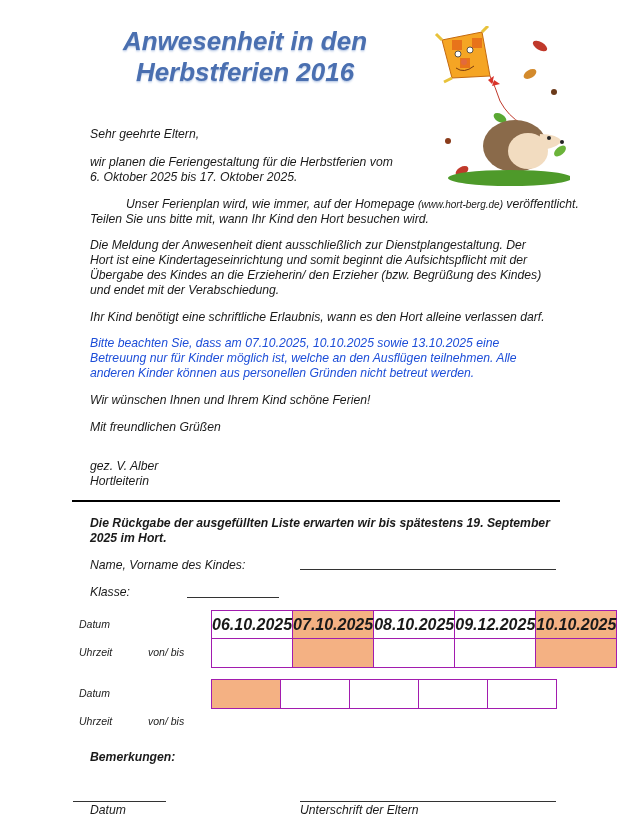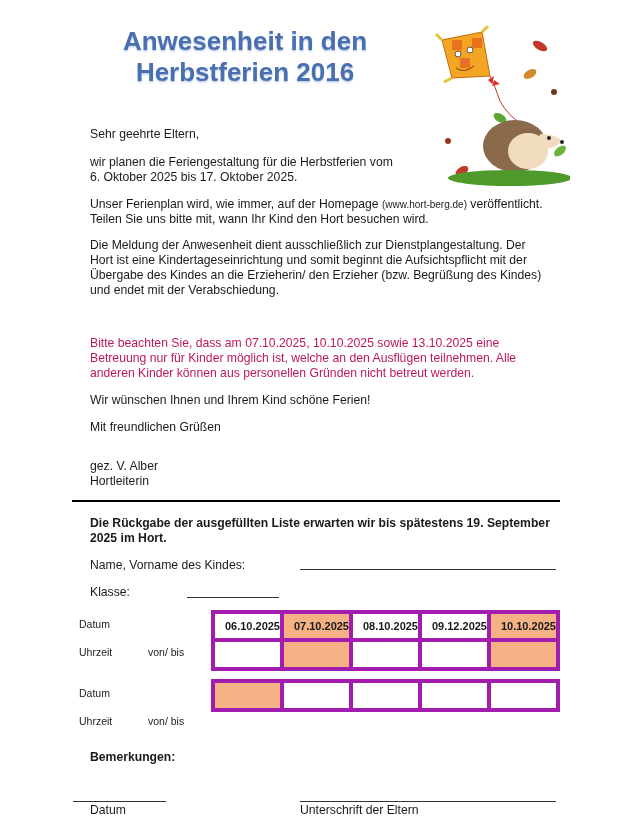--- a/index.html
+++ b/index.html
@@ -1,41 +1,41 @@
 <!DOCTYPE html>
 <html><head>
 <meta charset="utf-8">
 <style>
   * { box-sizing: border-box; margin: 0; padding: 0; }
   html, body { width: 629px; height: 840px; background: #ffffff; overflow: hidden; }
   body { font-family: "Liberation Sans", sans-serif; color: #1a1a1a; position: relative; }
-  .page { position: absolute; left: 0; top: 0; width: 629px; height: 840px; }
+  .page { position: absolute; left: 0; top: 0; width: 629px; height: 840px; font-style: italic; }
 
   .title {
     position: absolute; left: 95px; top: 26px; width: 300px; text-align: center;
     font-family: "Liberation Sans", sans-serif; font-weight: bold; font-size: 26px; line-height: 31px;
     color: #4a6fb0;
     text-shadow: 0 1px 0 #c5d3ea, 0 2px 2px #d9e2f1;
   }
 
   .illustration { position: absolute; left: 430px; top: 26px; width: 140px; height: 160px; }
 
   .txt { position: absolute; left: 90px; font-size: 12.2px; line-height: 15px; white-space: nowrap; }
   .small { font-size: 10px; }
-  .red { color: #be185d; }
+  .red { color: #1d4ed8; }
   .bold { font-weight: bold; }
 
   .rule { position: absolute; left: 72px; top: 500px; width: 488px; height: 2px; background: #000; }
 
   .blank { position: absolute; border-bottom: 1px solid #333; height: 1px; }
 
   .lbl { position: absolute; font-size: 10.5px; line-height: 13px; color: #222; }
 
   table.days { position: absolute; border-collapse: collapse; table-layout: fixed; }
-  table.days td { border: 4px solid #a21caf; width: 69px; font-size: 11px; font-weight: bold; text-align: right; padding: 0; }
+  table.days td { border: 1px solid #a21caf; width: 69px; font-size: 16px; font-weight: bold; text-align: center; padding: 0; }
   table.days tr.d td { height: 28px; }
   table.days tr.t td { height: 29px; }
   table.days td.hl { background: #f4b183; }
 </style>
 </head>
 <body>
 
 <div class="page">
 
   <div class="title">
@@ -72,30 +72,31 @@
     <circle cx="119" cy="112" r="2" fill="#222"></circle>
 
     <ellipse cx="80" cy="152" rx="62" ry="8" fill="#4e9a2a"></ellipse>
   </svg>
 
   <div class="txt" style="top:127px;">Sehr geehrte Eltern,</div>
 
   <div class="txt" style="top:155px;">wir planen die Feriengestaltung für die Herbstferien vom</div>
   <div class="txt" style="top:170px;">6. Oktober 2025 bis 17. Oktober 2025.</div>
 
-  <div class="txt" style="top:197px;">
+  <div class="txt" style="top:197px;margin-left:36px;">
     <span>Unser Ferienplan wird, wie immer, auf der Homepage </span><span class="small">(www.hort-berg.de)</span><span> veröffentlicht.</span>
   </div>
   <div class="txt" style="top:212px;">Teilen Sie uns bitte mit, wann Ihr Kind den Hort besuchen wird.</div>
 
   <div class="txt" style="top:238px;">Die Meldung der Anwesenheit dient ausschließlich zur Dienstplangestaltung. Der</div>
   <div class="txt" style="top:253px;text-align:right;">Hort ist eine Kindertageseinrichtung und somit beginnt die Aufsichtspflicht mit der</div>
   <div class="txt" style="top:268px;">Übergabe des Kindes an die Erzieherin/ den Erzieher (bzw. Begrüßung des Kindes)</div>
   <div class="txt" style="top:283px;">und endet mit der Verabschiedung.</div>
 
+  <div class="txt" style="top:310px;">Ihr Kind benötigt eine schriftliche Erlaubnis, wann es den Hort alleine verlassen darf.</div>
 
   <div class="txt red" style="top:336px;">Bitte beachten Sie, dass am 07.10.2025, 10.10.2025 sowie 13.10.2025 eine</div>
   <div class="txt red" style="top:366px;">anderen Kinder können aus personellen Gründen nicht betreut werden.</div>
   <div class="txt red" style="top:351px;">Betreuung nur für Kinder möglich ist, welche an den Ausflügen teilnehmen. Alle</div>
 
   <div class="txt" style="top:393px;">Wir wünschen Ihnen und Ihrem Kind schöne Ferien!</div>
   <div class="txt" style="top:420px;">Mit freundlichen Grüßen</div>
 
   <div class="txt" style="top:459px;">gez. V. Alber</div>
   <div class="txt" style="top:474px;">Hortleiterin</div>

